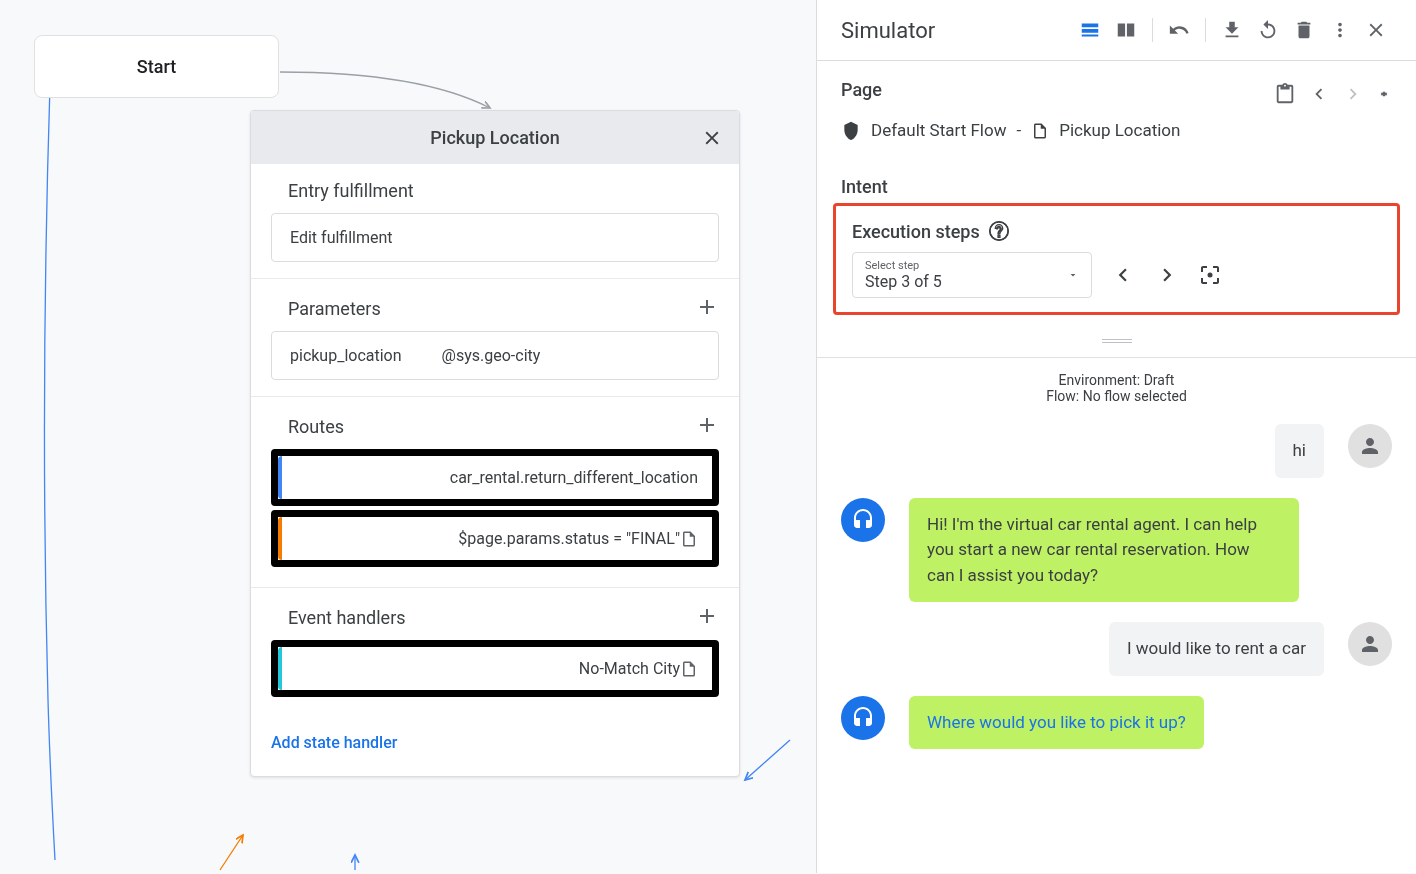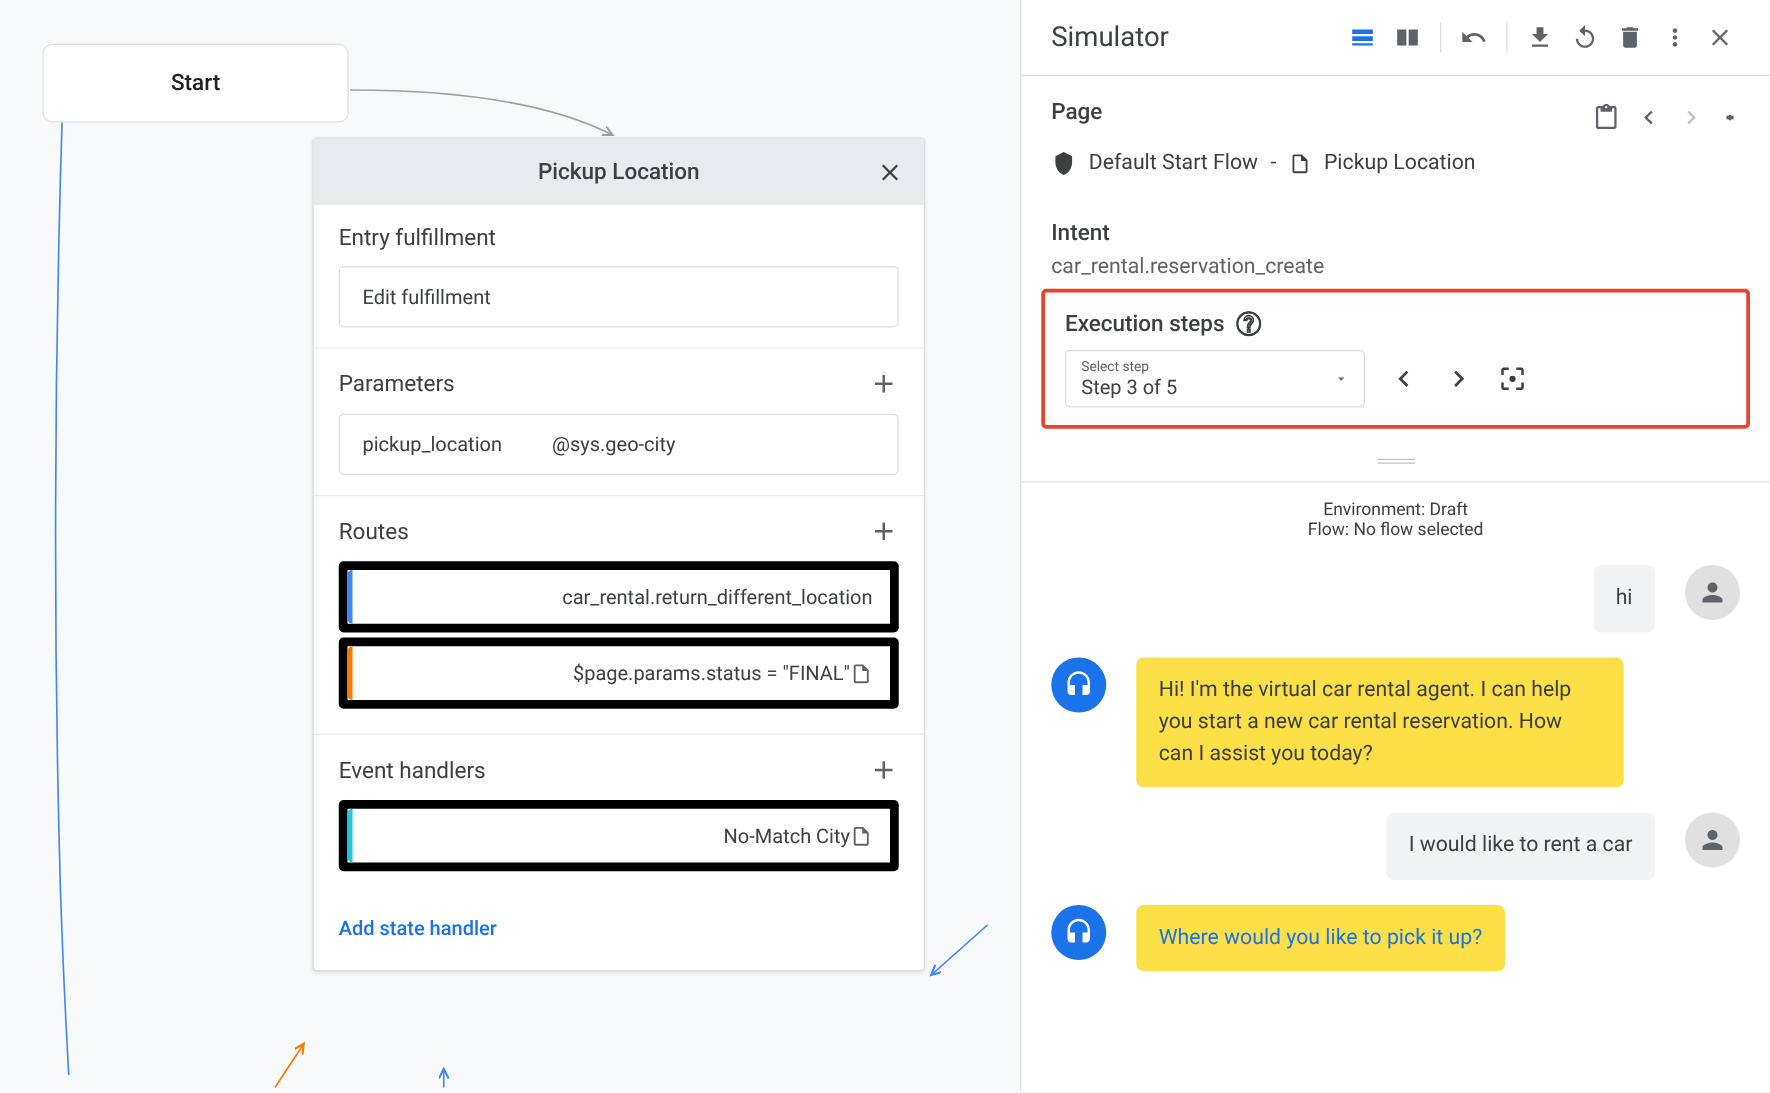--- a/index.html
+++ b/index.html
@@ -84,23 +84,24 @@
       padding: 16px 20px;
       border-bottom: 1px solid #e8eaed;
     }
     
     .panel-section:last-child {
       border-bottom: none;
     }
     
     .section-header {
       display: flex;
-      align-items: center;
+      align-items: flex-end;
       justify-content: space-between;
       margin-bottom: 12px;
+      margin-left: 17px;
     }
     
     .section-title {
       font-size: 18px;
       color: #3c4043;
     }
     
     .add-icon {
       cursor: pointer;
       color: #5f6368;
@@ -378,21 +379,21 @@
       background: #1a73e8;
       color: #fff;
     }
     
     .avatar-user {
       background: #e0e0e0;
       color: #5f6368;
     }
     
     .chat-bubble {
-      background: #fde047;
+      background: #bef264;
       border-radius: 6px;
       padding: 14px 18px;
       font-size: 17px;
       color: #3c4043;
       max-width: 390px;
       line-height: 1.5;
     }
     
     .chat-bubble.agent-highlight {
       color: #1a73e8;
@@ -595,21 +596,20 @@
       <span>-</span>
       <span>
         <svg width="18" height="18" viewBox="0 0 24 24">
             <path d="M14 2H6c-1.1 0-2 .9-2 2v16c0 1.1.9 2 2 2h12c1.1 0 2-.9 2-2V8l-6-6zm4 18H6V4h7v5h5v11z" fill="#3c4043"></path>
           </svg>
       </span>
       <span>Pickup Location</span>
     </div>
 
     <div class="sim-intent-label">Intent</div>
-    <div class="sim-intent-value">car_rental.reservation_create</div>
 
     <div class="exec-steps-box">
       <div class="exec-steps-header">
         <span class="exec-steps-title">Execution steps</span>
         <span>
           <svg width="22" height="22" viewBox="0 0 24 24">
               <path d="M12 2C6.48 2 2 6.48 2 12s4.48 10 10 10 10-4.48 10-10S17.52 2 12 2zm1 17h-2v-2h2v2zm2.07-7.75l-.9.92C13.45 12.9 13 13.5 13 15h-2v-.5c0-1.1.45-2.1 1.17-2.83l1.24-1.26c.37-.36.59-.86.59-1.41 0-1.1-.9-2-2-2s-2 .9-2 2H8c0-2.21 1.79-4 4-4s4 1.79 4 4c0 .88-.36 1.68-.93 2.25z" fill="none" stroke="#3c4043" stroke-width="1.5"></path>
               <circle cx="12" cy="12" r="10" fill="none" stroke="#3c4043" stroke-width="1.8"></circle>
               <text x="12" y="17" text-anchor="middle" font-size="14" font-weight="bold" fill="#3c4043">?</text>
             </svg>

